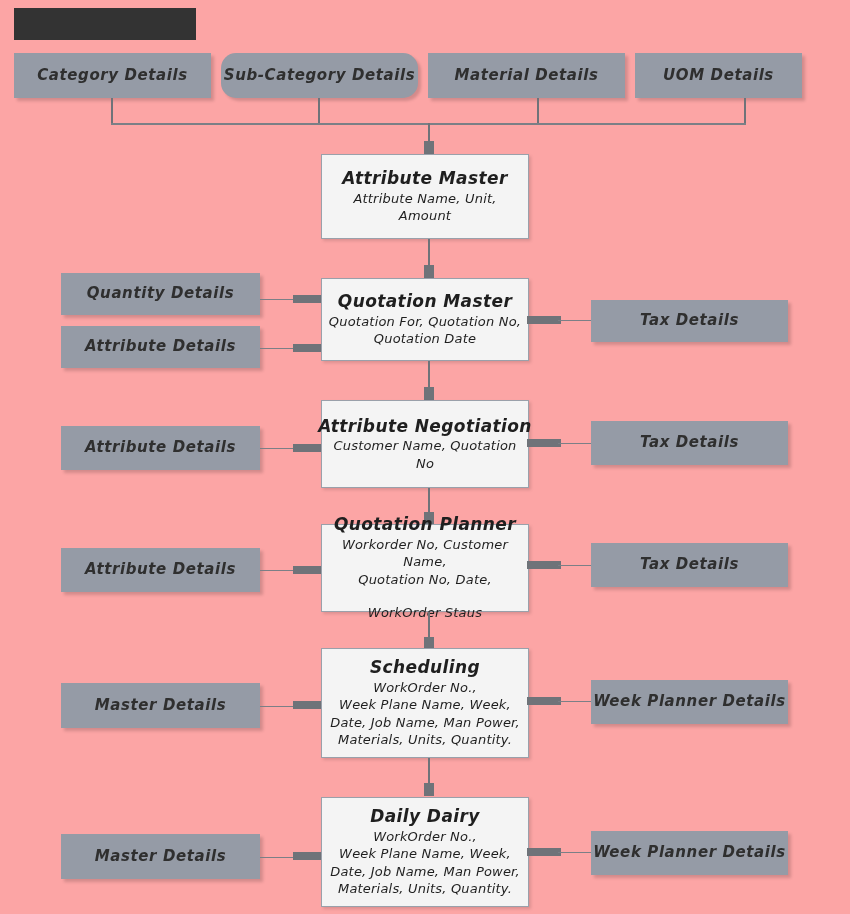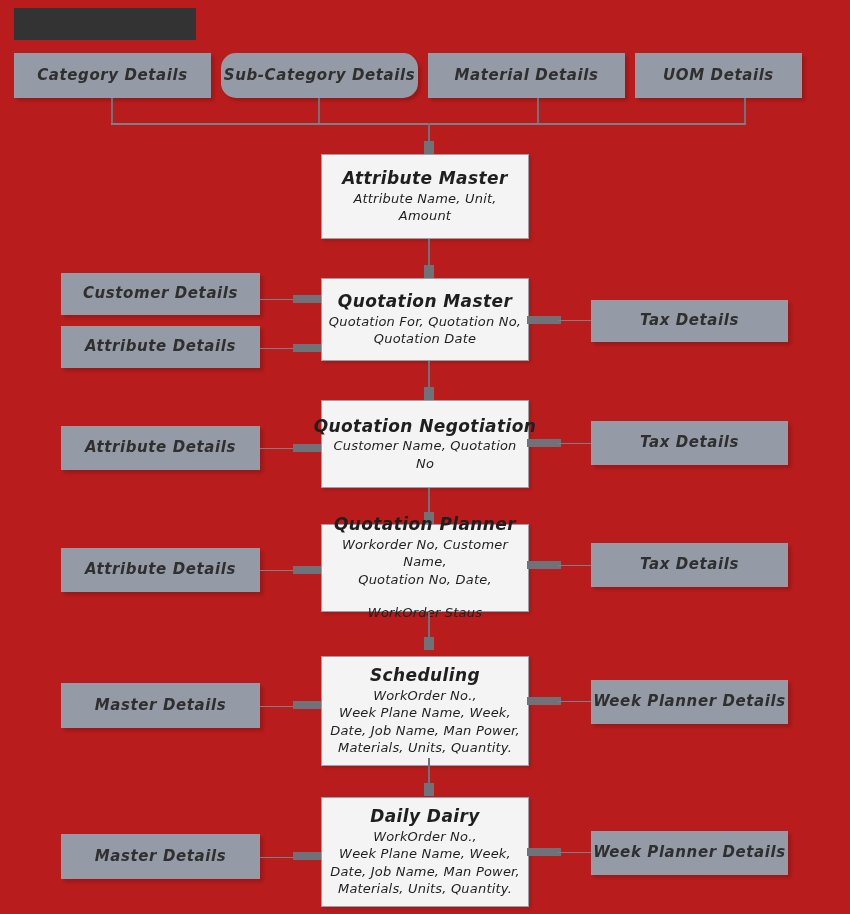--- a/index.html
+++ b/index.html
@@ -8,21 +8,21 @@
     padding: 0;
     background: #ffffff;
   }
   body {
     font-family: "DejaVu Sans", sans-serif;
   }
   #canvas {
     position: relative;
     width: 850px;
     height: 914px;
-    background: #b91c1c;
+    background: #fca5a5;
     overflow: hidden;
   }
 
   
   .abs { position: absolute; box-sizing: border-box; }
 
   
   .banner {
     background: #333333;
     left: 14px;
@@ -129,21 +129,21 @@
 
   <div class="abs wbox" style="left:321px; top:154px; width:208px; height:85px;">
     <div class="wtitle">Attribute Master</div>
     <div class="wsub">Attribute Name, Unit, Amount</div>
   </div>
 
   <div class="abs thinline-v" style="left:428px; top:239px; height:26px;"></div>
   <div class="abs thickbar-v" style="left:424px; top:265px; height:13px;"></div>
 
   <div class="abs gbox" style="left:61px; top:273px; width:199px; height:42px;">
-    <span class="glabel">Customer Details</span>
+    <span class="glabel">Quantity Details</span>
   </div>
   <div class="abs thinline-h" style="left:260px; top:299px; width:35px;"></div>
   <div class="abs thickbar-h" style="left:293px; top:295px; width:34px;"></div>
 
   <div class="abs gbox" style="left:61px; top:326px; width:199px; height:42px;">
     <span class="glabel">Attribute Details</span>
   </div>
   <div class="abs thinline-h" style="left:260px; top:348px; width:35px;"></div>
   <div class="abs thickbar-h" style="left:293px; top:344px; width:34px;"></div>
 
@@ -162,21 +162,21 @@
   <div class="abs thinline-v" style="left:428px; top:361px; height:26px;"></div>
   <div class="abs thickbar-v" style="left:424px; top:387px; height:13px;"></div>
 
   <div class="abs gbox" style="left:61px; top:426px; width:199px; height:44px;">
     <span class="glabel">Attribute Details</span>
   </div>
   <div class="abs thinline-h" style="left:260px; top:448px; width:35px;"></div>
   <div class="abs thickbar-h" style="left:293px; top:444px; width:34px;"></div>
 
   <div class="abs wbox" style="left:321px; top:400px; width:208px; height:88px;">
-    <div class="wtitle">Quotation Negotiation</div>
+    <div class="wtitle">Attribute Negotiation</div>
     <div class="wsub">Customer Name, Quotation No</div>
   </div>
 
   <div class="abs thickbar-h" style="left:527px; top:439px; width:34px;"></div>
   <div class="abs thinline-h" style="left:558px; top:443px; width:35px;"></div>
   <div class="abs gbox" style="left:591px; top:421px; width:197px; height:44px;">
     <span class="glabel">Tax Details</span>
   </div>
 
   <div class="abs thinline-v" style="left:428px; top:488px; height:25px;"></div>
@@ -203,21 +203,21 @@
 
   <div class="abs thinline-v" style="left:428px; top:612px; height:26px;"></div>
   <div class="abs thickbar-v" style="left:424px; top:637px; height:13px;"></div>
 
   <div class="abs gbox" style="left:61px; top:683px; width:199px; height:45px;">
     <span class="glabel">Master Details</span>
   </div>
   <div class="abs thinline-h" style="left:260px; top:706px; width:35px;"></div>
   <div class="abs thickbar-h" style="left:293px; top:701px; width:34px;"></div>
 
-  <div class="abs wbox" style="left:321px; top:648px; width:208px; height:110px;margin-top:8px;">
+  <div class="abs wbox" style="left:321px; top:648px; width:208px; height:110px;">
     <div class="wtitle">Scheduling</div>
     <div class="wsub">WorkOrder No.,</div>
     <div class="wsub" style="margin-top:0">Week Plane Name, Week,</div>
     <div class="wsub" style="margin-top:0">Date, Job Name, Man Power,</div>
     <div class="wsub" style="margin-top:0">Materials, Units, Quantity.</div>
   </div>
 
   <div class="abs thickbar-h" style="left:527px; top:697px; width:34px;"></div>
   <div class="abs thinline-h" style="left:558px; top:701px; width:35px;"></div>
   <div class="abs gbox" style="left:591px; top:680px; width:197px; height:44px;">

